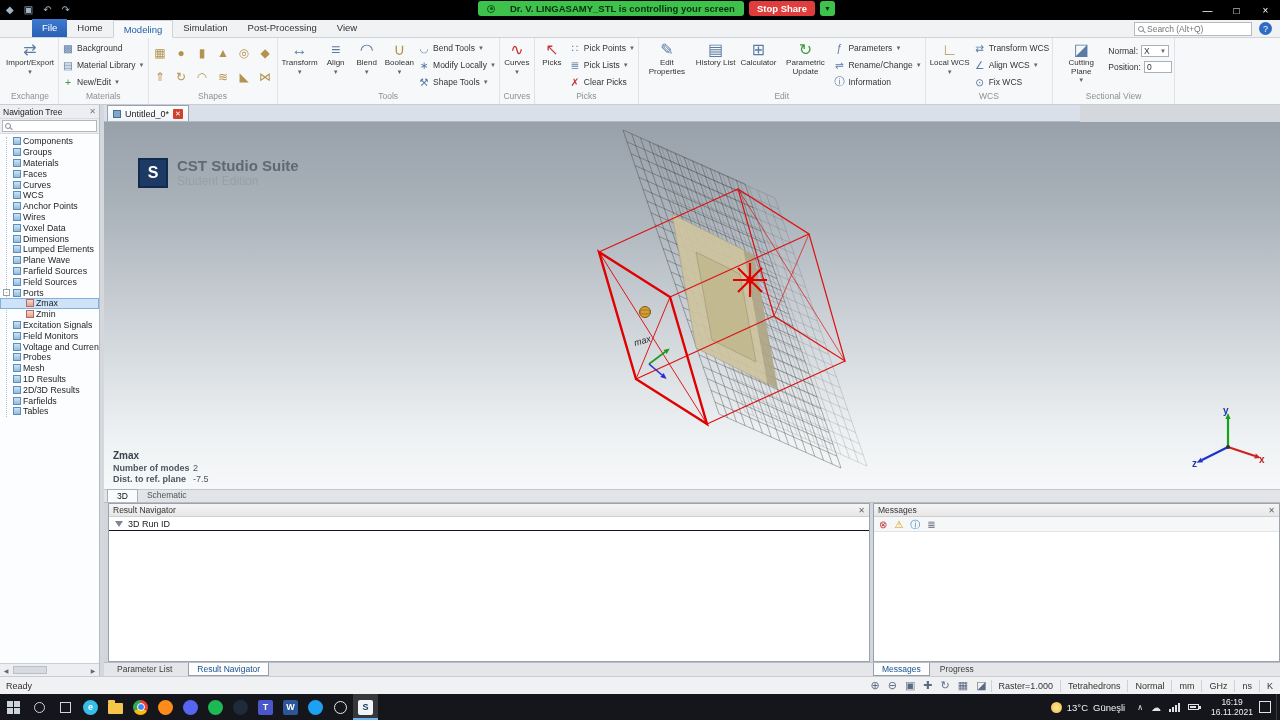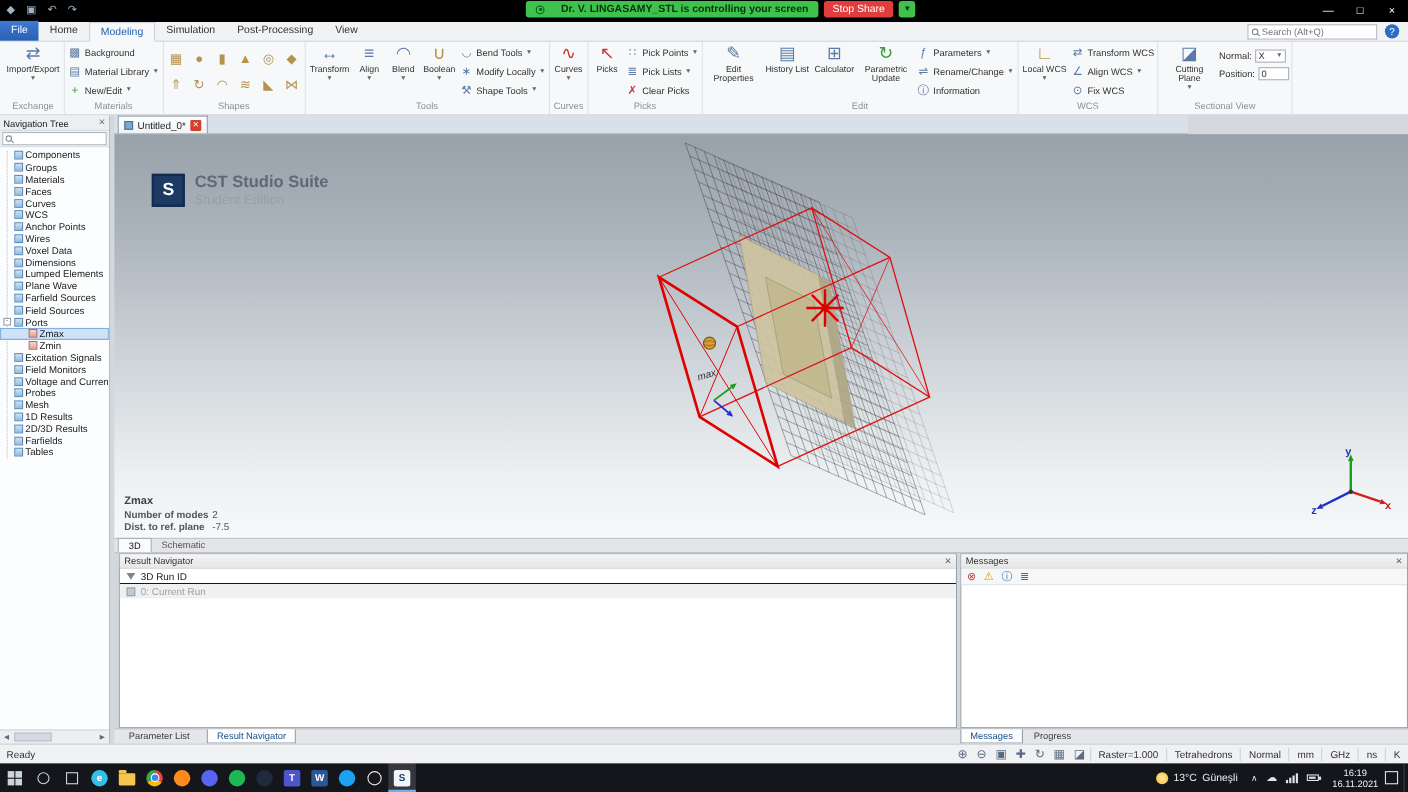--- a/index.html
+++ b/index.html
@@ -12,27 +12,27 @@
   .qicons{position:absolute;left:6px;top:4px;display:flex;gap:10px;}
   .qico{font-size:10px;line-height:12px;color:#9fb4c6;}
   .wctrls{position:absolute;right:0;top:0;display:flex;}
   .wbtn{width:29px;height:20px;display:flex;align-items:center;justify-content:center;color:#fff;font-size:10px;}
 
   
   #banner{position:absolute;left:478px;top:1px;height:15px;display:flex;gap:5px;z-index:60;}
   .bpill{background:#3fc24c;border-radius:3px;display:flex;align-items:center;gap:15px;padding:0 9px;font-size:9.5px;color:#06320c;font-weight:bold;}
   .bico{width:8px;height:8px;border-radius:50%;border:1.5px solid #0a5c1a;position:relative;flex:none;}
   .bico::after{content:"";position:absolute;inset:1.5px;background:#0a5c1a;border-radius:50%;}
-  .stopshare{background:#e23d3d;color:#fff;border-radius:3px;display:flex;align-items:center;padding:0 8px;font-size:9.5px;font-weight:normal;}
+  .stopshare{background:#e23d3d;color:#fff;border-radius:3px;display:flex;align-items:center;padding:0 8px;font-size:9.5px;font-weight:bold;}
   .bmore{width:15px;background:#3fc24c;border-radius:3px;color:#06320c;font-size:7px;display:flex;align-items:center;justify-content:center;}
 
   
   #rtabs{position:absolute;left:0;top:20px;width:1280px;height:18px;background:#f1f2f4;border-bottom:1px solid #cfd2d6;display:flex;align-items:flex-end;}
   .rtab{height:18px;line-height:18px;padding:0 10px;font-size:9.5px;color:#333;}
-  .rtab.file{background:linear-gradient(#3e7ad1,#2860b4);color:#fff;}
+  .rtab.file{background:linear-gradient(#3e7ad1,#2860b4);color:#fff;margin-left:32px;}
   .rtab.active{background:#f7f8f9;border:1px solid #cfd2d6;border-bottom:1px solid #f7f8f9;color:#1f5fa9;margin-bottom:-1px;}
   #rsearch{position:absolute;right:28px;top:2px;width:118px;height:14px;background:#fff;border:1px solid #b6bac0;display:flex;align-items:center;padding:0 3px;gap:3px;}
   #rsearch input{border:0;outline:0;flex:1;font-size:8.5px;font-family:inherit;color:#555;background:transparent;min-width:0;}
   .mag{width:6px;height:6px;border:1px solid #8a8f96;border-radius:50%;position:relative;flex:none;}
   .mag::after{content:"";position:absolute;width:4px;height:1px;background:#8a8f96;right:-3px;bottom:-1px;transform:rotate(40deg);}
   #rhelp{position:absolute;right:8px;top:2px;width:13px;height:13px;border-radius:50%;background:#2e6bc4;color:#fff;font-size:9px;display:flex;align-items:center;justify-content:center;}
 
   
   #ribbon{position:absolute;left:0;top:38px;width:1280px;height:67px;background:#f7f8f9;border-bottom:1px solid #c9ccd1;display:flex;overflow:hidden;padding-left:2px;}
   .rgroup{display:flex;flex-direction:column;border-right:1px solid #e0e2e5;padding:1px 2px 0;flex:none;}
@@ -768,24 +768,20 @@
 
   <div id="resnav">
     <div class="p-head">
       <span>Result Navigator</span>
       <span class="px">✕</span>
     </div>
     <div class="rn-row1">
       <span class="funnel"></span>
       <span class="t">3D Run ID</span>
     </div>
-    <div class="rn-row2">
-      <span class="ic2"></span>
-      <span class="t">0: Current Run</span>
-    </div>
   </div>
 
   <div id="msgs">
     <div class="p-head">
       <span>Messages</span>
       <span class="px">✕</span>
     </div>
     <div class="m-toolbar">
 
     <span class="mt-ic" style="color: rgb(194, 59, 59);">⊗</span>

